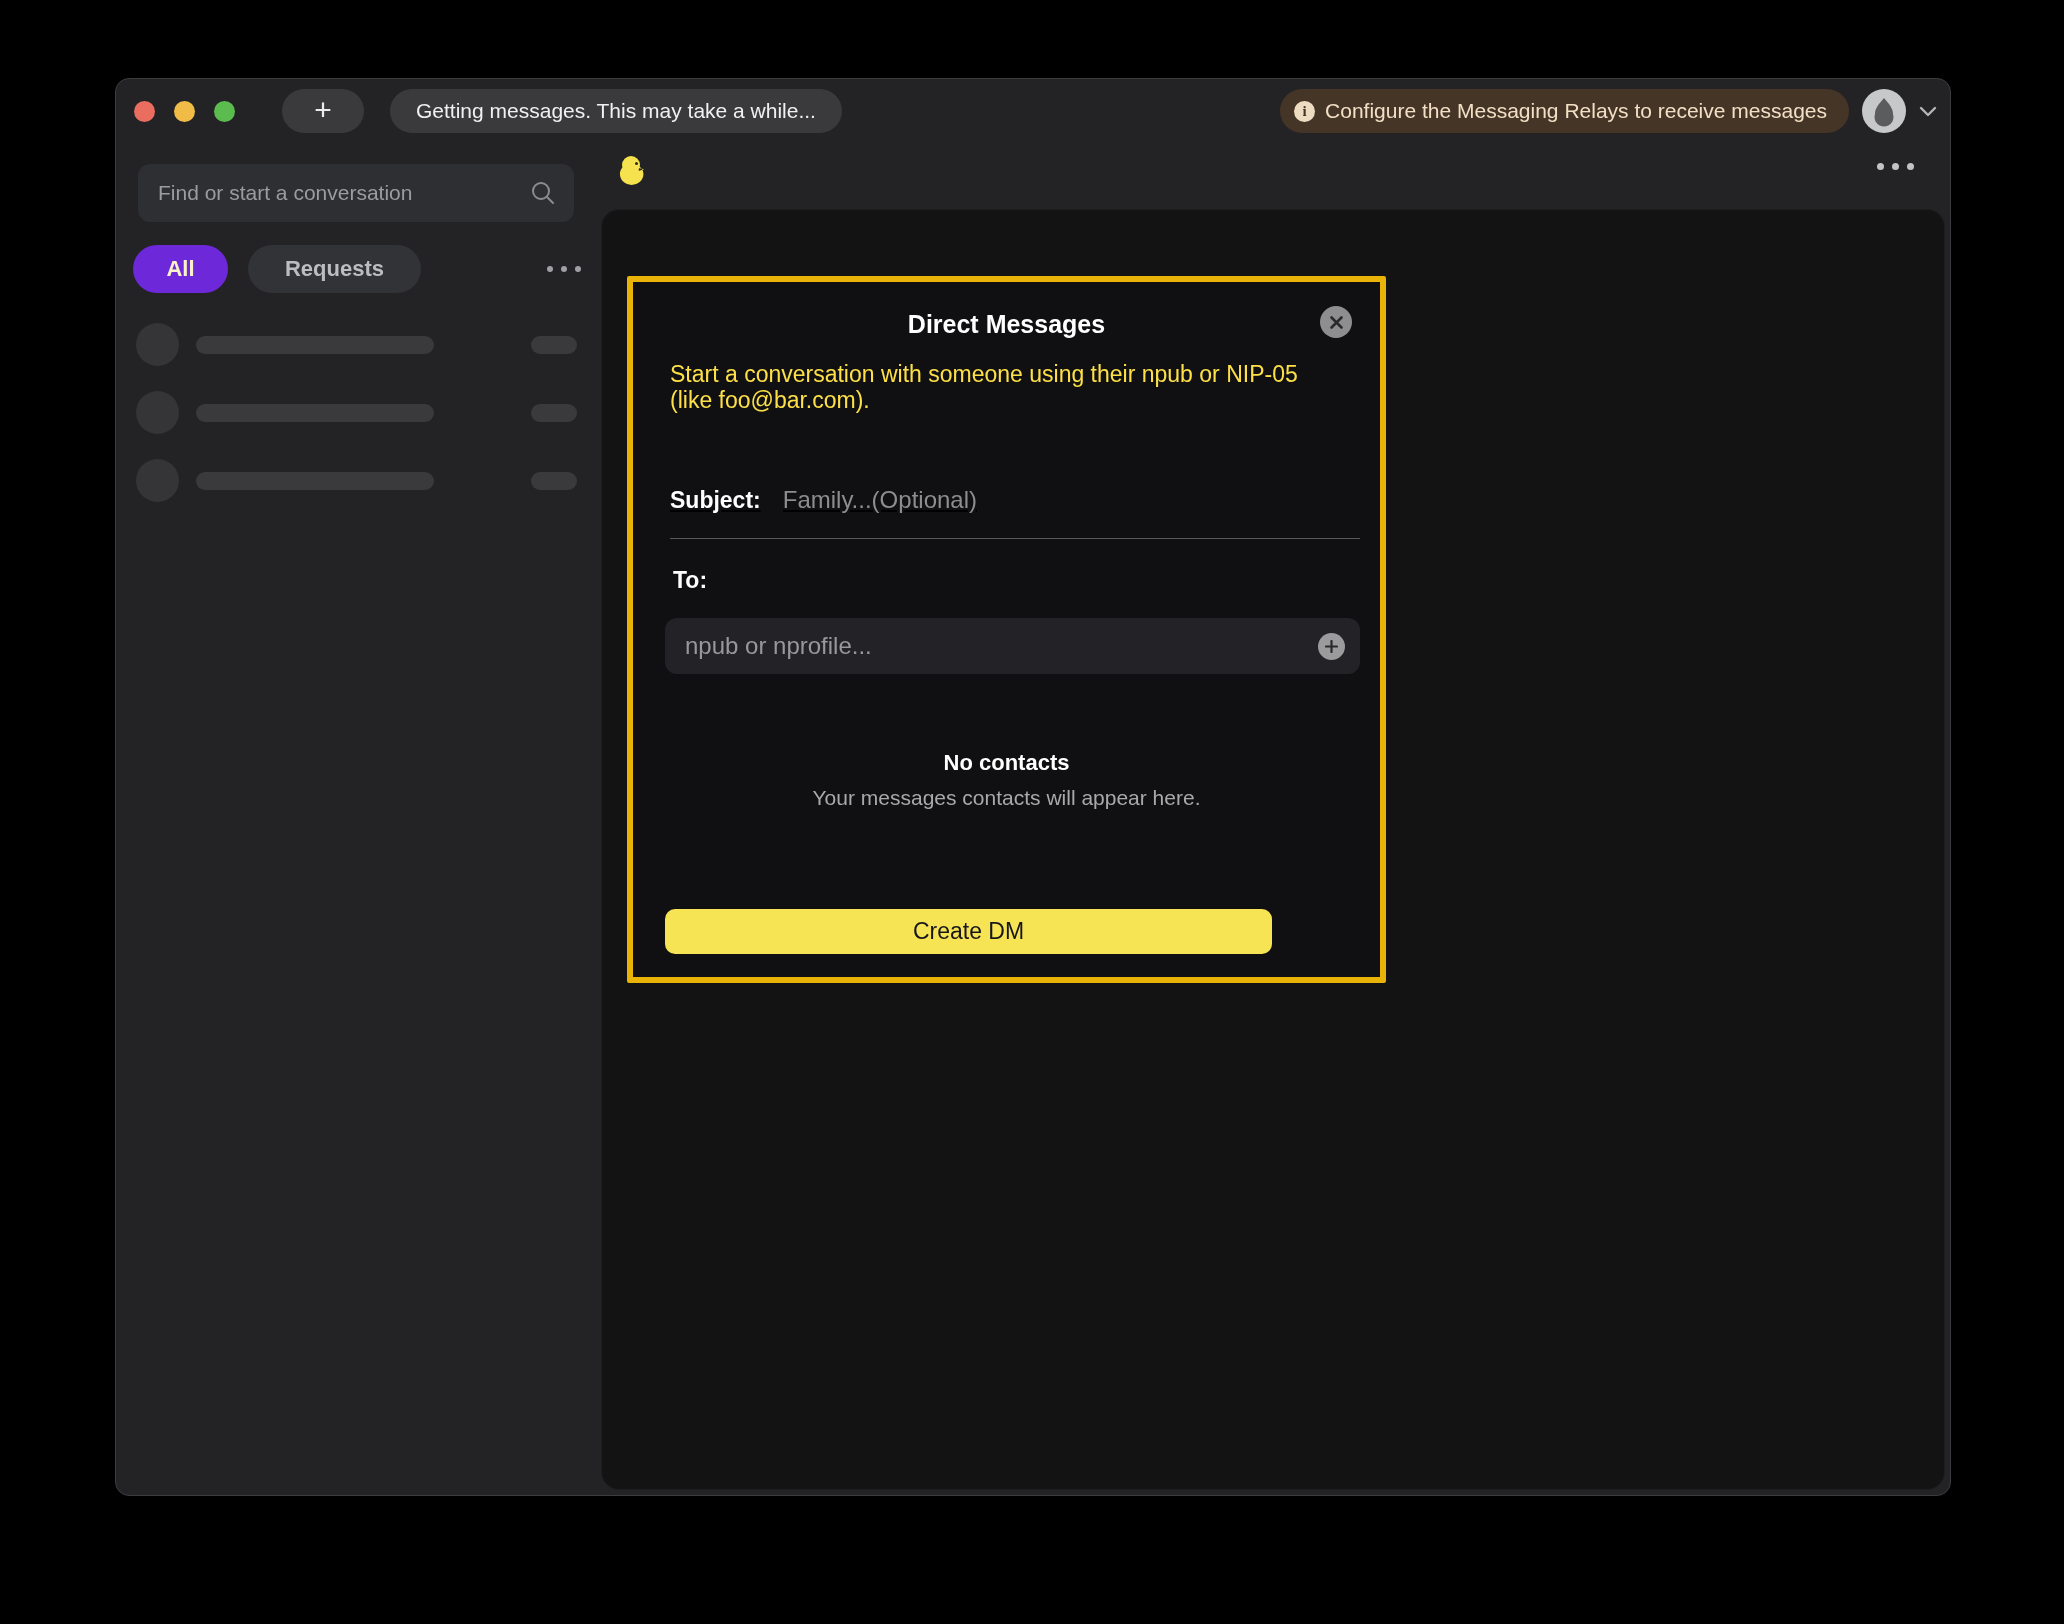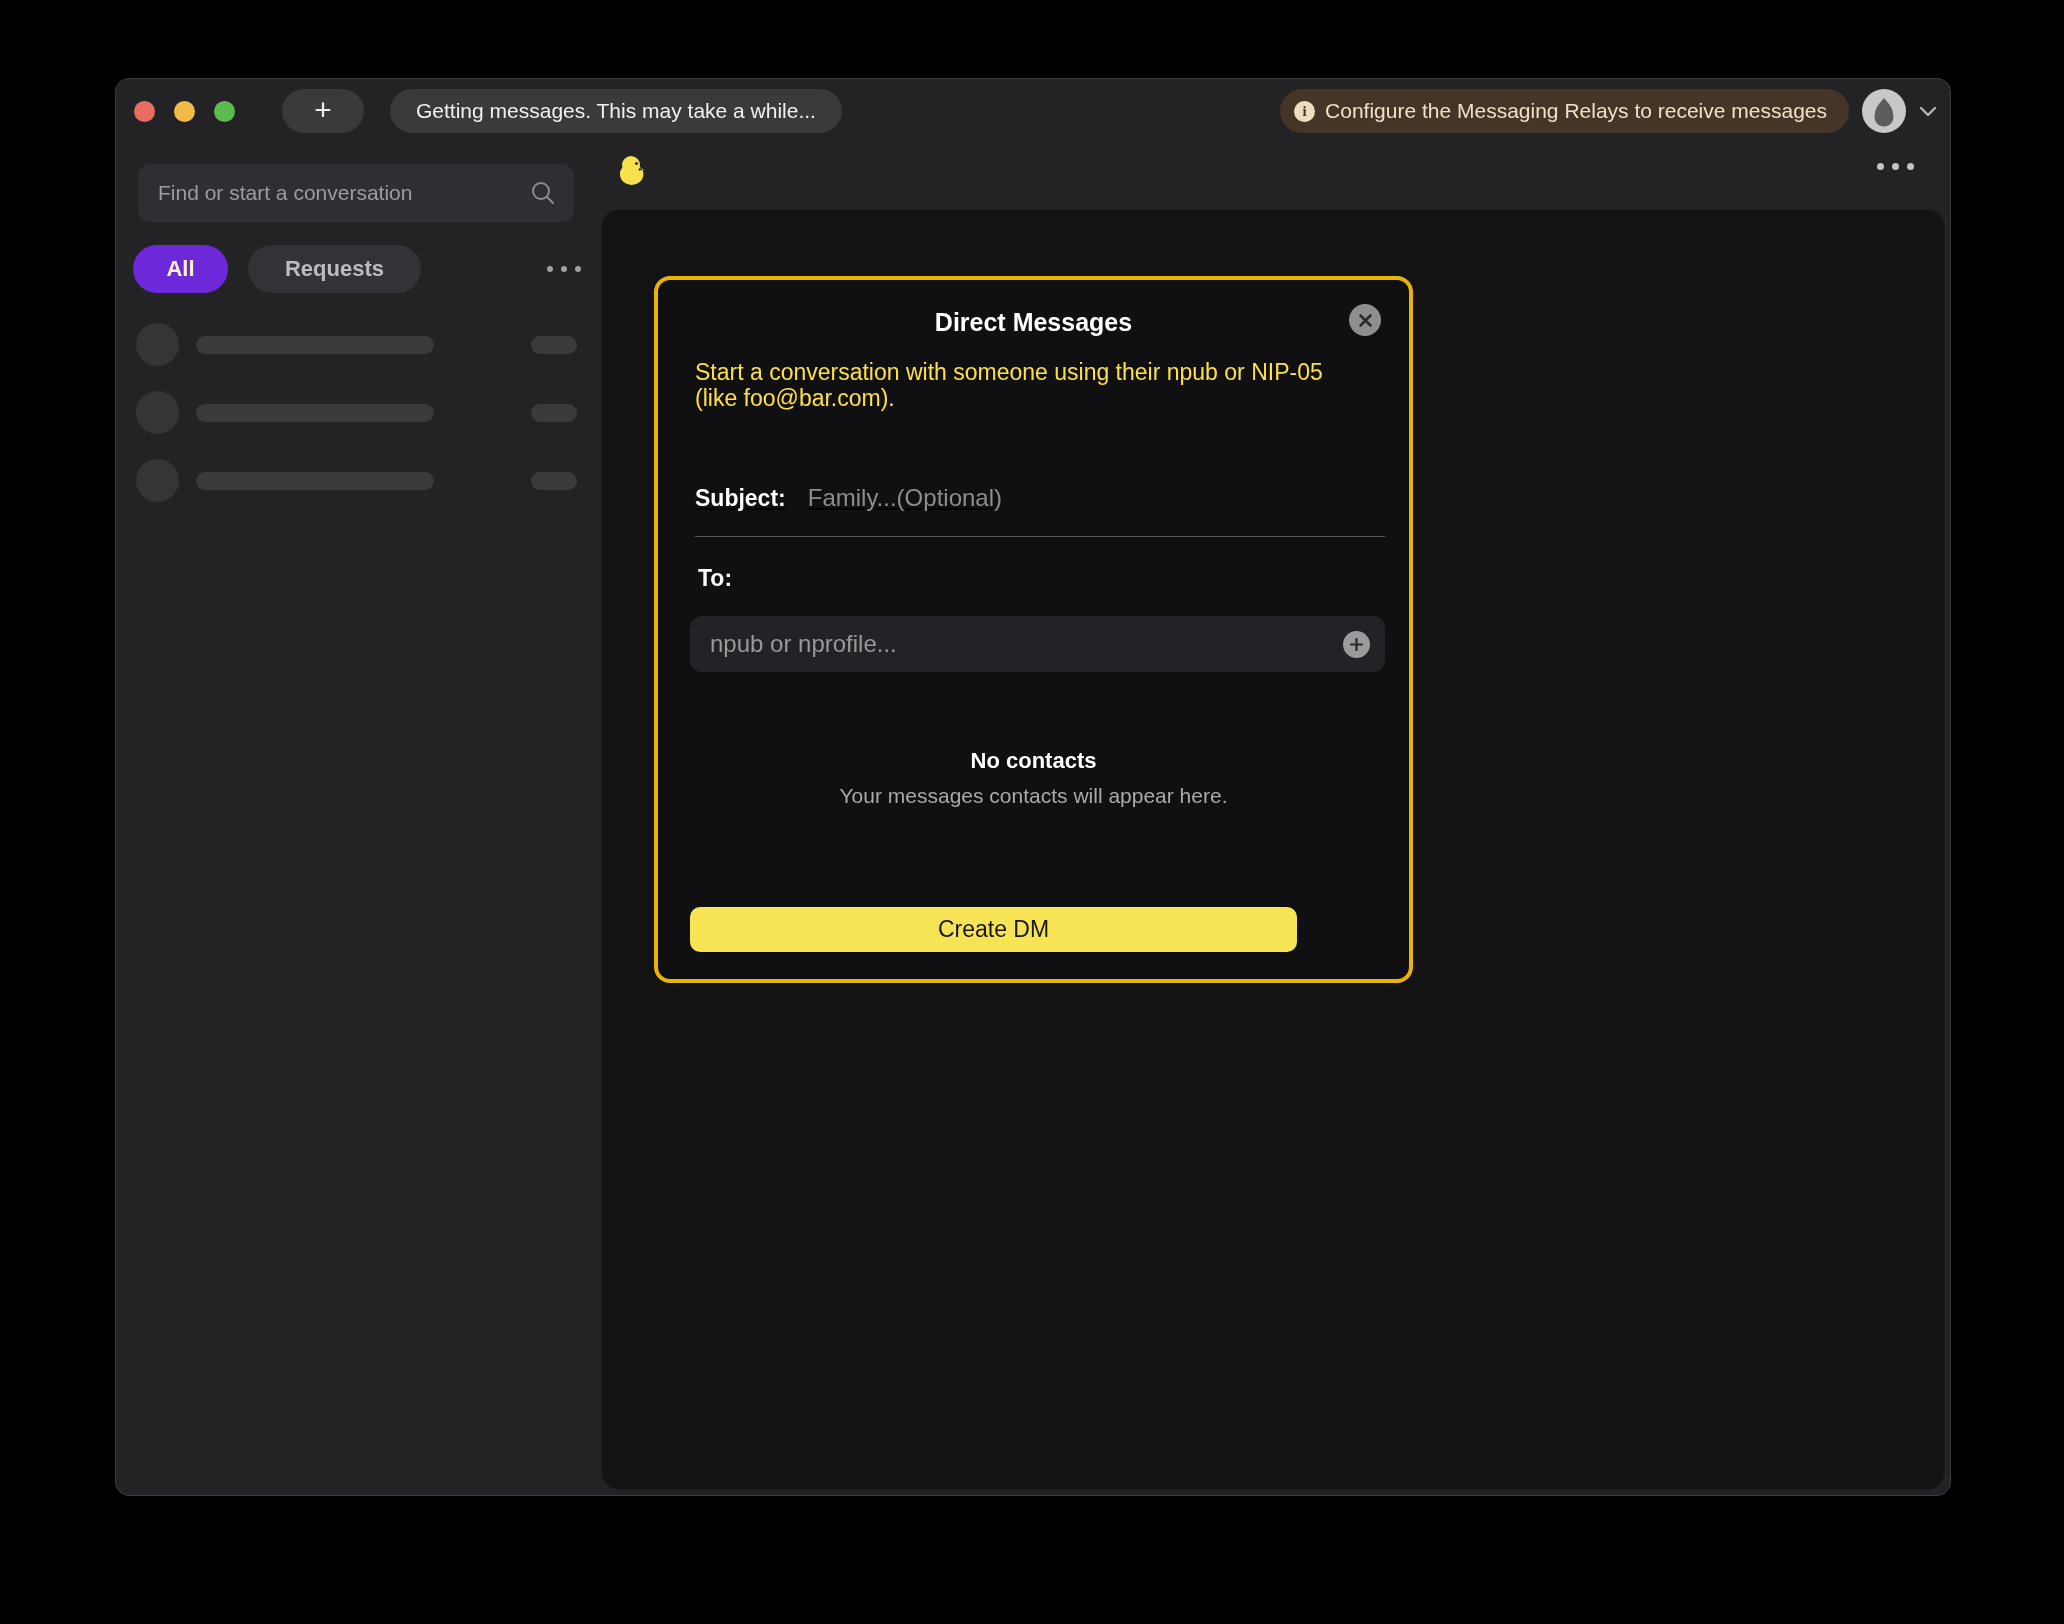--- a/index.html
+++ b/index.html
@@ -59,22 +59,22 @@
 
   
   .main-head { position:absolute; left:485px; top:66px; right:0; height:64px; }
   .chick { position:absolute; left:15px; top:10px; }
   .main-more { position:absolute; right:36px; top:18px; }
 
   .main-panel { position:absolute; left:485px; top:130px; right:5px; bottom:5px;
                 background:#131314; border-radius:18px; border:1px solid #1e1e20; }
 
   
-  .dialog { position:absolute; left:538px; top:197px; width:759px; height:707px;
-            background:#101012; border:4px solid #eab308; border-radius:16px; }
+  .dialog { position:absolute; left:511px; top:197px; width:759px; height:707px;
+            background:#101012; border:6px solid #eab308; border-radius:2px; }
   .dlg-title { position:absolute; left:0; right:0; top:28px; text-align:center;
                color:#fff; font-size:25px; font-weight:700; }
   .dlg-close { position:absolute; right:28px; top:24px; width:32px; height:32px; border-radius:50%;
                background:#8e8e90; border:none; display:flex; align-items:center; justify-content:center; }
   .dlg-desc { position:absolute; left:37px; right:38px; top:79px; color:#fde047;
               font-size:23px; line-height:26px; }
   .subject-row { position:absolute; left:37px; right:34px; top:204px; display:flex; align-items:center;text-decoration:underline; }
   .subject-label { color:#fff; font-size:23px; font-weight:700; }
   .subject-row input { flex:1; background:transparent; border:none; outline:none; margin-left:22px;
                        font-size:24px; color:#a16207; font-family:"Liberation Sans", sans-serif; }

